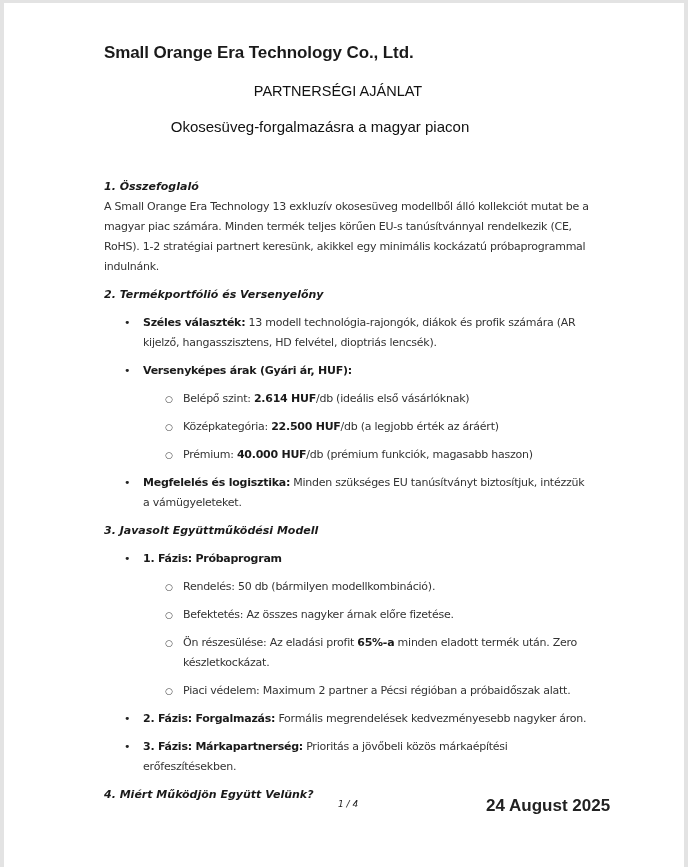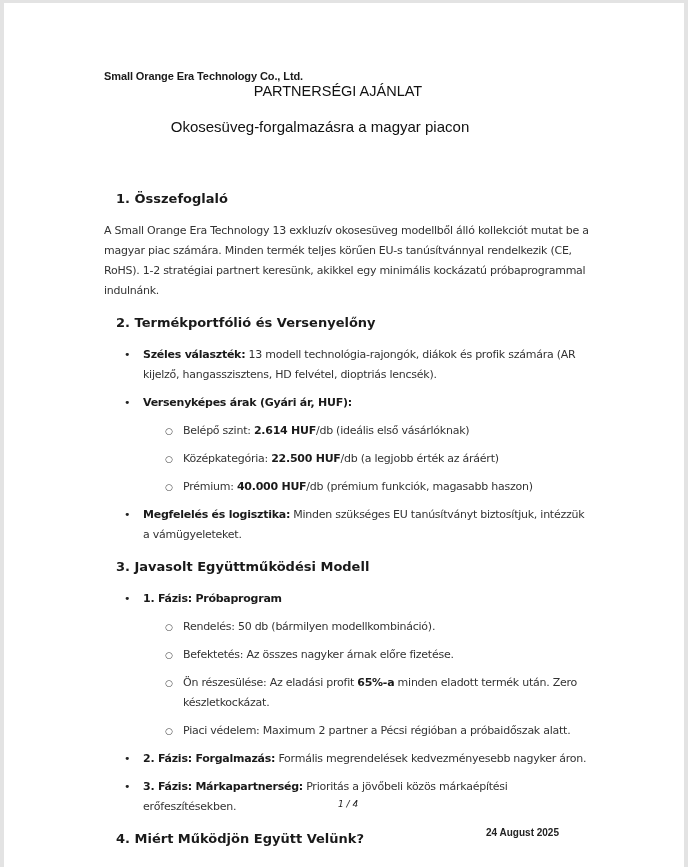--- a/index.html
+++ b/index.html
@@ -22,24 +22,23 @@
       width: 680px;
       height: 870px;
       background: #ffffff;
     }
     .company {
       position: absolute;
       left: 100px;
       top: 40px;
       font-family: "Liberation Sans", sans-serif;
       font-weight: bold;
-      font-size: 11px;
+      font-size: 17px;
       color: #1a1a1a;
       letter-spacing: -0.1px;
-      margin-top: 27px;
     }
     .title {
       position: absolute;
       left: 0;
       width: 668px;
       top: 80px;
       text-align: center;
       font-family: "Liberation Sans", sans-serif;
       font-size: 14.5px;
       color: #111;
@@ -59,22 +58,23 @@
       left: 100px;
       top: 174px;
       width: 490px;
       font-size: 11px;
       line-height: 20px;
       color: #333;
     }
     .h {
       font-weight: bold;
       color: #1a1a1a;
-      font-size: 13px;
-      margin: 12px;
+      font-size: 11px;
+      margin: 0;
+      font-style: italic;
     }
     .para {
       margin: 0 0 8px 0;
       letter-spacing: -0.25px;
     }
     .bullets {
       list-style: none;
       margin: 0;
       padding: 0;
     }
@@ -112,23 +112,22 @@
       font-size: 9px;
       color: #222;
       font-style: italic;
     }
     .footer-date {
       position: absolute;
       left: 482px;
       top: 793px;
       font-family: "Liberation Sans", sans-serif;
       font-weight: bold;
-      font-size: 10px;
-      color: #222;
-      margin-top: 31px;
+      font-size: 17px;
+      color: #222;
     }
   </style>
 </head>
 <body>
 
 <div class="page">
   <div class="company">Small Orange Era Technology Co., Ltd.</div>
   <div class="title">PARTNERSÉGI AJÁNLAT</div>
   <div class="subtitle">Okosesüveg-forgalmazásra a magyar piacon</div>
 

